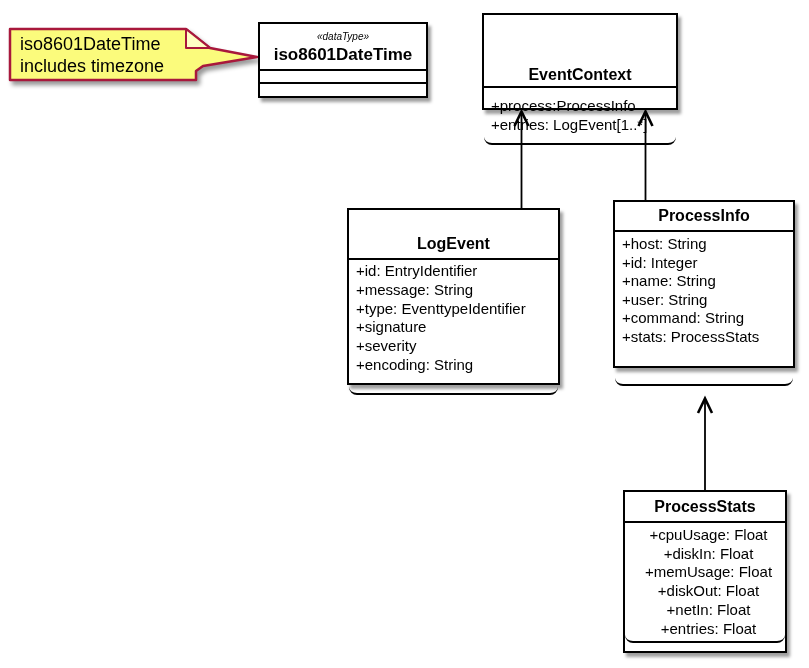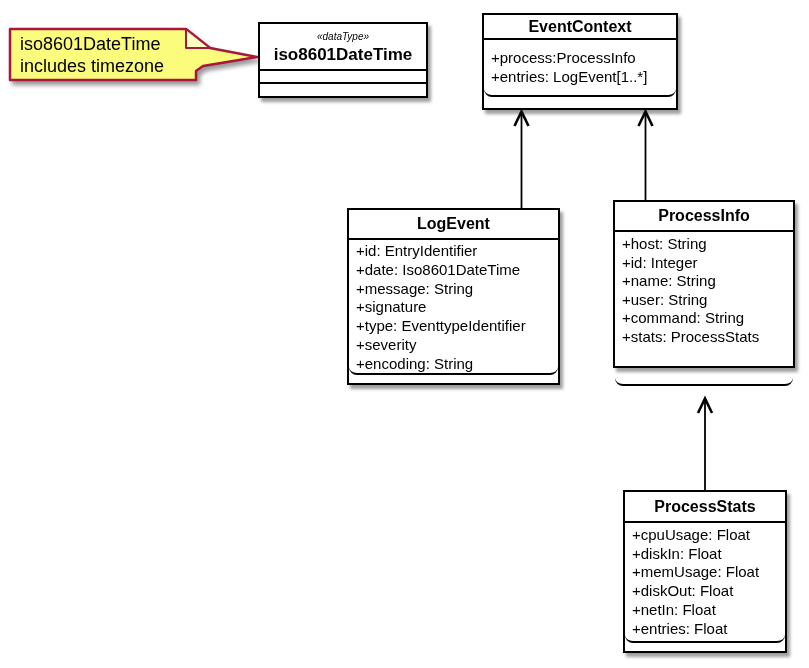--- a/index.html
+++ b/index.html
@@ -53,34 +53,34 @@
   }
   .cls-empty{flex:1 1 auto;}
   .cls-empty + .cls-empty{border-top:2px solid #000;}
 
   
   #cls-iso   {left:258px;top:22px; width:170px;height:76px;}
   #cls-iso .cls-title{height:45px;}
   #cls-iso .cls-empty1{flex:0 0 11px;border-bottom:2px solid #000;}
 
   #cls-ctx   {left:482px;top:13px; width:196px;height:97px;}
-  #cls-ctx .cls-title{height:23px;}
+  #cls-ctx .cls-title{height:23px;margin-top:48px;}
   #cls-ctx .cls-attrs{height:57px;line-height:19px;padding-top:8px;}
 
   #cls-log   {left:347px;top:208px;width:213px;height:177px;}
-  #cls-log .cls-title{height:28px;}
+  #cls-log .cls-title{height:28px;margin-top:20px;}
   #cls-log .cls-attrs{height:135px;line-height:18.8px;padding-top:2px;}
 
   #cls-pinfo {left:613px;top:200px;width:182px;height:168px;}
   #cls-pinfo .cls-title{height:28px;}
   #cls-pinfo .cls-attrs{height:154px;line-height:18.6px;padding-top:3px;}
 
   #cls-pstat {left:623px;top:490px;width:164px;height:163px;}
   #cls-pstat .cls-title{height:29px;}
-  #cls-pstat .cls-attrs{height:120px;line-height:18.7px;padding-top:3px;}
+  #cls-pstat .cls-attrs{height:120px;line-height:18.7px;padding-top:3px;text-align:center;}
 
   
   .note-text{
     position:absolute;
     left:20px;top:33px;
     font-size:18px;
     line-height:22px;
     color:#000;
   }
 </style>
@@ -136,24 +136,23 @@
       </div>
     <div class="cls-empty"></div>
   </div>
 
   <div class="cls" id="cls-log">
     <div class="cls-title">
       <div>LogEvent</div>
     </div>
     <div class="cls-attrs">
         <div>+id: EntryIdentifier</div>
-        <div>+date: Iso8601DateTime</div>
         <div>+message: String</div>
+        <div>+type: EventtypeIdentifier</div>
         <div>+signature</div>
-        <div>+type: EventtypeIdentifier</div>
         <div>+severity</div>
         <div>+encoding: String</div>
       </div>
     <div class="cls-empty"></div>
   </div>
 
   <div class="cls" id="cls-pinfo">
     <div class="cls-title">
       <div>ProcessInfo</div>
     </div>

